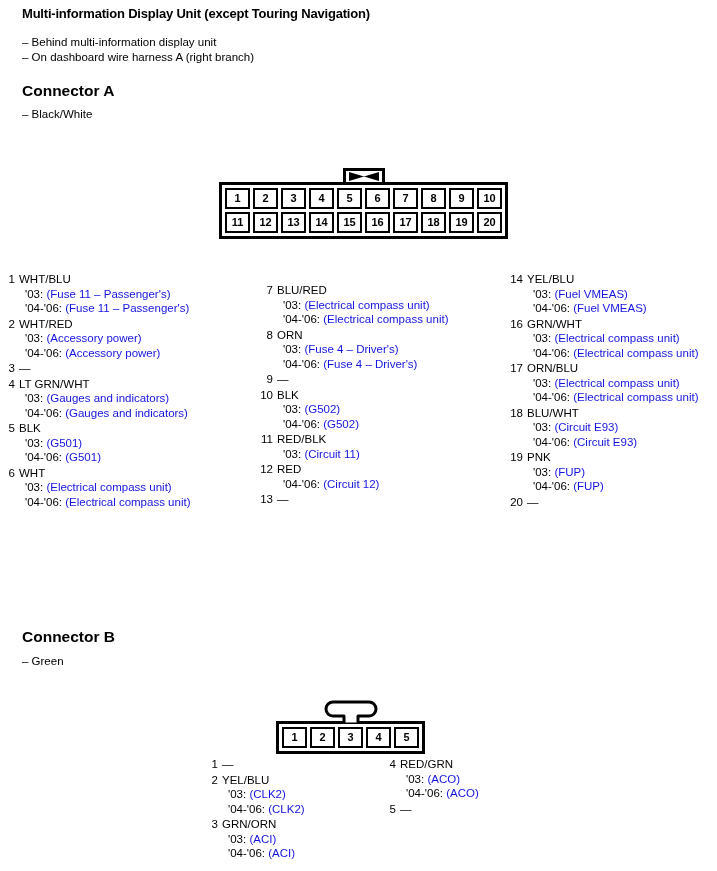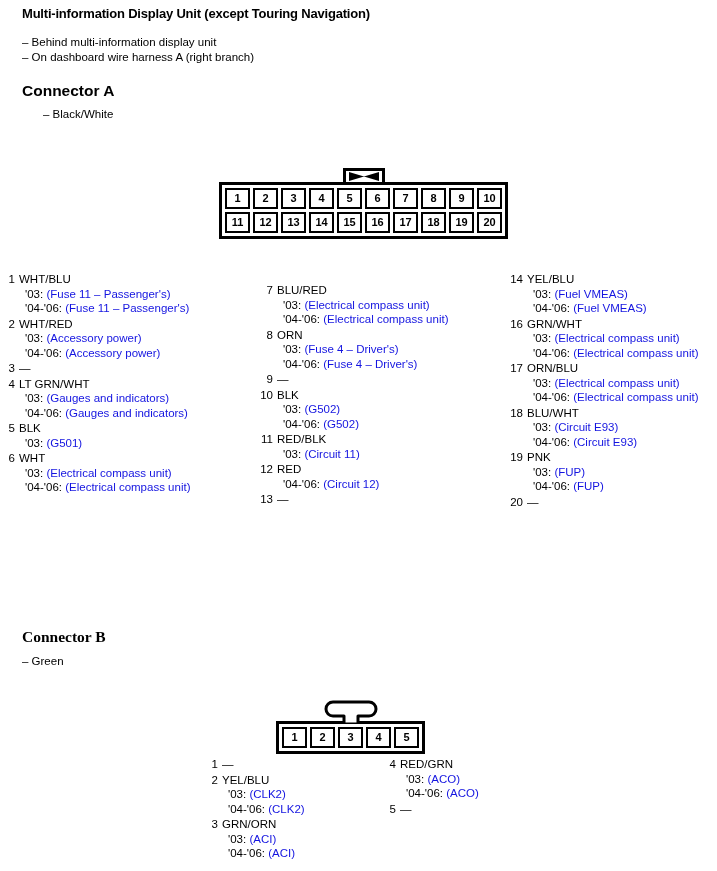--- a/index.html
+++ b/index.html
@@ -42,22 +42,22 @@
     font-weight: bold;
     white-space: nowrap;
   }
   .section-sub {
     position: absolute;
     left: 22px;
     font-size: 11.5px;
     white-space: nowrap;
   }
   #conn-a-title { top: 82px; }
-  #conn-a-sub   { top: 108px; margin-left: 21px; }
-  #conn-b-title { top: 628px; font-family: Liberation Serif, serif; }
+  #conn-a-sub   { top: 108px; }
+  #conn-b-title { top: 628px; }
   #conn-b-sub   { top: 655px; }
 
   
   .connector {
     position: absolute;
   }
   .conn-frame {
     border: 3px solid #000;
     background: #fff;
     display: flex;
@@ -206,20 +206,21 @@
       <div class="pin-head"><span class="pin-num">3</span><span class="empty-dash">—</span></div>
     </div>
     <div class="pin-entry">
       <div class="pin-head"><span class="pin-num">4</span><span>LT GRN/WHT</span></div>
       <div class="pin-variant"><span>'03: </span><span class="blue">(Gauges and indicators)</span></div>
       <div class="pin-variant"><span>'04-'06: </span><span class="blue">(Gauges and indicators)</span></div>
     </div>
     <div class="pin-entry">
       <div class="pin-head"><span class="pin-num">5</span><span>BLK</span></div>
       <div class="pin-variant"><span>'03: </span><span class="blue">(G501)</span></div>
+      <div class="pin-variant"><span>'04-'06: </span><span class="blue">(G501)</span></div>
     </div>
     <div class="pin-entry">
       <div class="pin-head"><span class="pin-num">6</span><span>WHT</span></div>
       <div class="pin-variant"><span>'03: </span><span class="blue">(Electrical compass unit)</span></div>
       <div class="pin-variant"><span>'04-'06: </span><span class="blue">(Electrical compass unit)</span></div>
     </div>
   </div>
 <div class="pin-col col-a2" id="pins-a-col2">
     <div class="pin-entry">
       <div class="pin-head"><span class="pin-num">7</span><span>BLU/RED</span></div>

